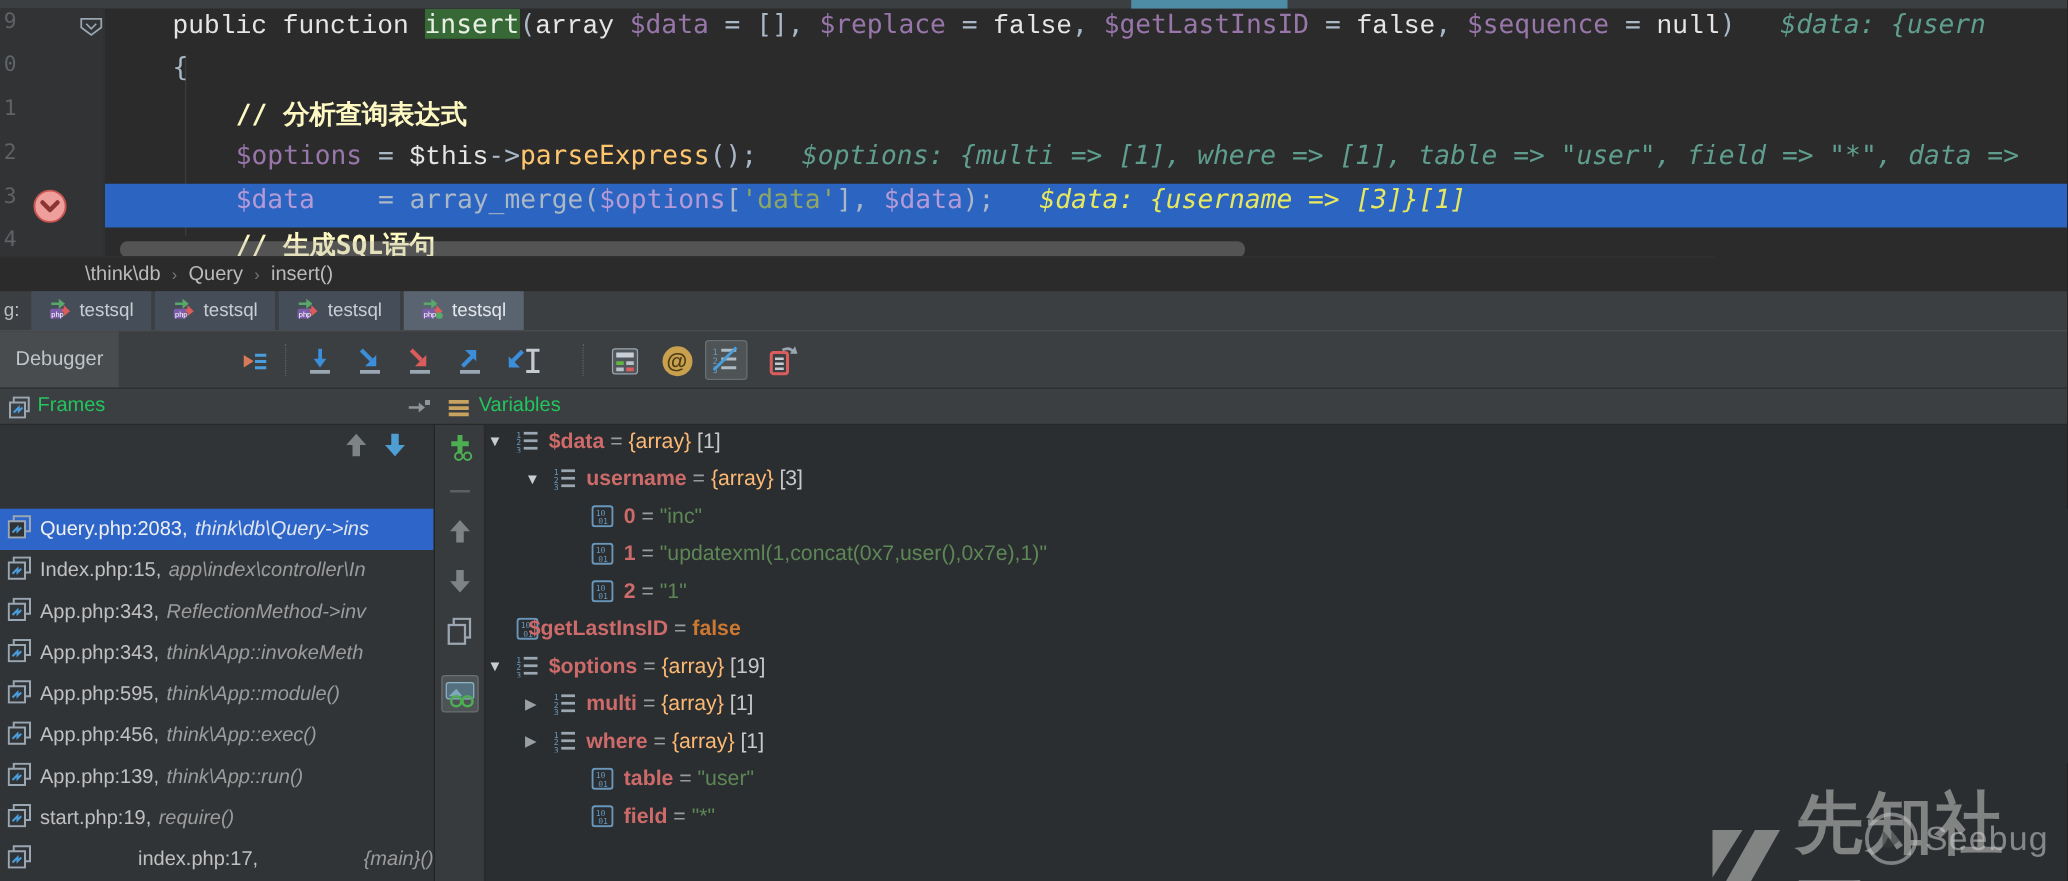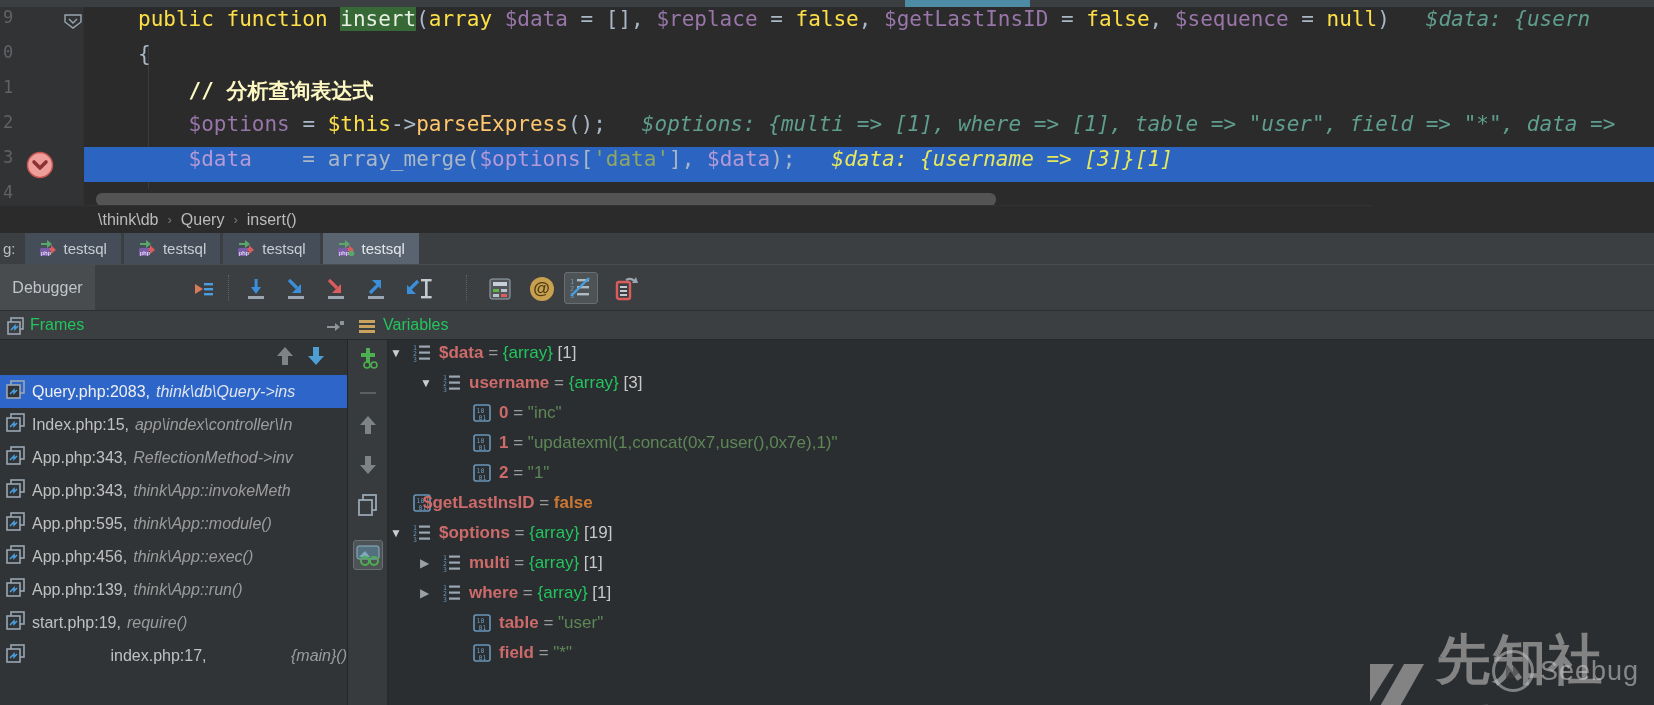--- a/index.html
+++ b/index.html
@@ -15,37 +15,37 @@
   .gutter{position:absolute;left:0;top:0;width:83px;height:198px;background:#313335;border-right:1px solid #2f3133;}
   .gutter-num{position:absolute;left:3px;height:35px;line-height:35px;color:#606366;
               font:17px "DejaVu Sans Mono",monospace;}
   .fold-marker{position:absolute;left:63px;width:20px;height:22px;}
   .bp{position:absolute;left:25px;width:30px;height:30px;}
   .code-area{position:absolute;left:84px;top:0;right:0;height:198px;overflow:hidden;}
   .indent-guide{position:absolute;left:64px;top:37px;width:1px;height:145px;background:#3c3c3c;}
   .code-line{position:absolute;left:0;width:1600px;height:35px;line-height:35px;white-space:pre;
              padding-left:54px;font:21px "DejaVu Sans Mono",monospace;color:#a9b7c6;}
   .exec-line{background:#2b64c1;width:1570px;}
-  .tk-kw{color:#fde047;}
+  .tk-kw{color:#e5e5e5;font-family:Liberation Mono, monospace;}
   .tk-var{color:#9876aa;}
   .exec-line .tk-var{color:#b49ad6;}
   .tk-fn{color:#ffc66d;}
   .tk-str{color:#8ea765;}
   .tk-cmt{color:#fef9c3;font-weight:bold;}
   .tk-plain{color:#a9b7c6;}
   .tk-hl{background:#376937;color:#e8efe3;}
   .hint{font-style:italic;margin-left:36px;}
   .hint-teal{color:#5f9e8e;}
   .hint-yellow{color:#e8e85e;}
   .hscrollbar{position:absolute;left:12px;top:11px;width:900px;height:13px;border-radius:6px;
               background:rgba(170,170,170,.32);}
 
   
   .breadcrumbs{position:absolute;left:0;top:205px;width:1372px;height:28px;background:#2b2b2b;
-               border-top:1px solid #323232;display:flex;align-items:center;padding-left:98px;box-sizing:border-box;
+               border-top:1px solid #323232;display:flex;align-items:center;padding-left:68px;box-sizing:border-box;
                font-size:16px;color:#bbbbbb;}
   .crumb{margin-right:9px;cursor:default;}
   .crumb-sep{margin-right:9px;color:#787878;font-size:13px;}
 
   
   .run-tabs{position:absolute;left:0;top:233px;width:1654px;height:31px;background:#3c3f41;
             display:flex;align-items:stretch;padding-left:3px;box-sizing:border-box;}
   .run-tabs-prefix{align-self:center;color:#bdbdbd;font-size:15px;margin-right:9px;}
   .run-tab{display:flex;align-items:center;gap:7px;padding:0 14px;margin-right:3px;
            background:#454e58;color:#c8cdd4;font-size:15px;}
@@ -64,40 +64,40 @@
   
   .panel-headers{position:absolute;left:0;top:310px;width:1654px;height:30px;background:#3c3f41;
                  border-top:1px solid #2e2e2e;border-bottom:1px solid #282828;box-sizing:border-box;}
   .ph-label{position:absolute;top:0;height:28px;line-height:28px;font-size:16px;color:#22c55e;}
 
   
   .main{position:absolute;left:0;top:340px;width:1654px;height:365px;}
   .frames-panel{position:absolute;left:0;top:0;width:347px;height:365px;background:#313437;overflow:hidden;}
   .frame-nav{position:absolute;top:5px;width:22px;height:22px;}
   .frame-row{position:absolute;left:0;width:347px;height:33px;display:flex;align-items:center;
-             font-size:16px;color:#c0c0c0;white-space:nowrap;overflow:hidden;}
+             font-size:16px;color:#c0c0c0;white-space:nowrap;overflow:hidden;margin-top:32px;}
   .frame-row .f-icon{margin:0 7px 0 6px;flex:0 0 auto;}
   .frame-row .f-ctx{font-style:italic;color:#9c9c9c;margin-left:6px;}
   .frame-row.selected{background:#2e65c9;color:#f0f0f0;}
   .frame-row.selected .f-ctx{color:#dfe5ee;}
   .panel-divider{position:absolute;left:347px;top:0;width:1px;height:365px;background:#252525;}
   .watch-strip{position:absolute;left:348px;top:0;width:40px;height:365px;background:#383b3d;
                border-right:1px solid #2a2a2a;box-sizing:border-box;}
   .strip-btn{position:absolute;left:7px;width:26px;height:26px;display:flex;align-items:center;justify-content:center;}
   .strip-btn.boxed{left:5px;width:30px;height:30px;background:#4e5456;border:1px solid #696f72;border-radius:3px;box-sizing:border-box;}
   .strip-sep{position:absolute;left:12px;width:16px;height:2px;background:#5f5f5f;}
   .vars-panel{position:absolute;left:389px;top:0;right:0;height:365px;background:#2b2e30;overflow:hidden;}
   .var-row{position:absolute;left:0;width:1265px;height:30px;}
   .tree-arrow{position:absolute;top:0;height:30px;line-height:30px;font-size:12px;color:#c7cdd1;}
   .tree-arrow.closed{color:#9aa0a4;}
   .v-icon{position:absolute;top:6px;width:18px;height:18px;}
   .v-text{position:absolute;top:0;height:30px;line-height:30px;font-size:17px;white-space:pre;}
   .v-name{color:#cd6a6a;font-weight:bold;}
   .v-eq{color:#9a9a9a;}
-  .v-type{color:#22c55e;}
+  .v-type{color:#fdba74;}
   .v-size{color:#c8c8c8;}
   .v-str{color:#5e8757;}
   .v-bool{color:#cc7832;font-weight:bold;}
 
   
   .wm-xz{position:absolute;left:1368px;top:624px;display:flex;align-items:center;gap:12px;opacity:.78;z-index:5;}
   .wm-xz-text{font-size:54px;font-weight:bold;color:#9c9c9c;letter-spacing:2px;line-height:70px;}
   .wm-seebug{position:absolute;left:1492px;top:650px;display:flex;align-items:center;gap:6px;opacity:.55;z-index:6;}
   .wm-seebug-text{font-size:27px;color:#cfcfcf;letter-spacing:1px;}
   .wm-ring{width:42px;height:42px;border:3px solid #c4c4c4;border-radius:50%;box-sizing:border-box;
@@ -129,21 +129,21 @@
           </svg></div>
         <div class="gutter-num" style="top: 175px;">4</div>
       </div>
     <div class="code-area">
       <div class="indent-guide"></div>
     <div class="code-line" style="top: 0px;"><span class="tk tk-kw">public function </span><span class="tk tk-hl">insert</span><span class="tk tk-plain">(</span><span class="tk tk-kw">array </span><span class="tk tk-var">$data</span><span class="tk tk-plain"> = [], </span><span class="tk tk-var">$replace</span><span class="tk tk-plain"> = </span><span class="tk tk-kw">false</span><span class="tk tk-plain">, </span><span class="tk tk-var">$getLastInsID</span><span class="tk tk-plain"> = </span><span class="tk tk-kw">false</span><span class="tk tk-plain">, </span><span class="tk tk-var">$sequence</span><span class="tk tk-plain"> = </span><span class="tk tk-kw">null</span><span class="tk tk-plain">)</span><span class="hint hint-teal">$data: {usern</span></div>
         <div class="code-line" style="top: 35px;"><span class="tk tk-plain">{</span></div>
         <div class="code-line" style="top: 70px;"><span class="tk tk-cmt">    // 分析查询表达式</span></div>
         <div class="code-line" style="top: 105px;"><span class="tk tk-plain">    </span><span class="tk tk-var">$options</span><span class="tk tk-plain"> = </span><span class="tk tk-kw">$this</span><span class="tk tk-plain">-&gt;</span><span class="tk tk-fn">parseExpress</span><span class="tk tk-plain">();</span><span class="hint hint-teal">$options: {multi =&gt; [1], where =&gt; [1], table =&gt; "user", field =&gt; "*", data =&gt;</span></div>
         <div class="code-line exec-line" style="top: 140px;"><span class="tk tk-plain">    </span><span class="tk tk-var">$data</span><span class="tk tk-plain">    = array_merge(</span><span class="tk tk-var">$options</span><span class="tk tk-plain">[</span><span class="tk tk-str">'data'</span><span class="tk tk-plain">], </span><span class="tk tk-var">$data</span><span class="tk tk-plain">);</span><span class="hint hint-yellow">$data: {username =&gt; [3]}[1]</span></div>
-        <div class="code-line" style="top: 175px;"><div class="hscrollbar"></div></div>
+        <div class="code-line" style="top: 175px;"><span class="tk tk-cmt">    // 生成SQL语句</span><div class="hscrollbar"></div></div>
       </div>
   </div>
 
   <div class="breadcrumbs">
       <span class="crumb">\think\db</span>
       <span class="crumb-sep">›</span>
       <span class="crumb">Query</span>
       <span class="crumb-sep">›</span>
       <span class="crumb">insert()</span>
     </div>

